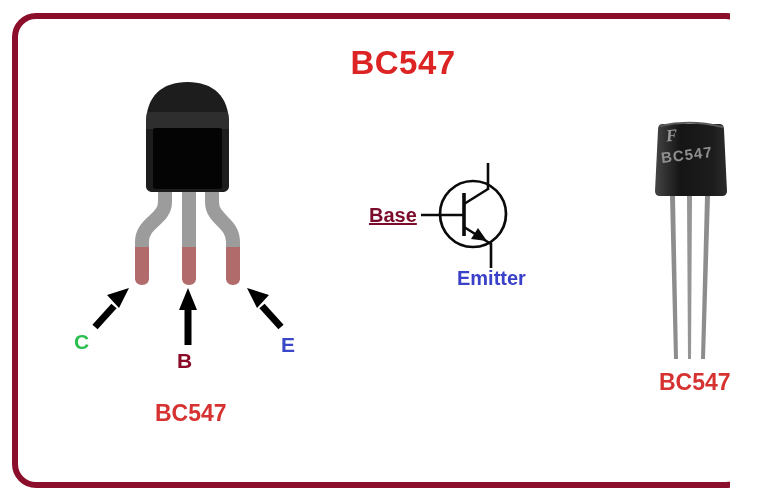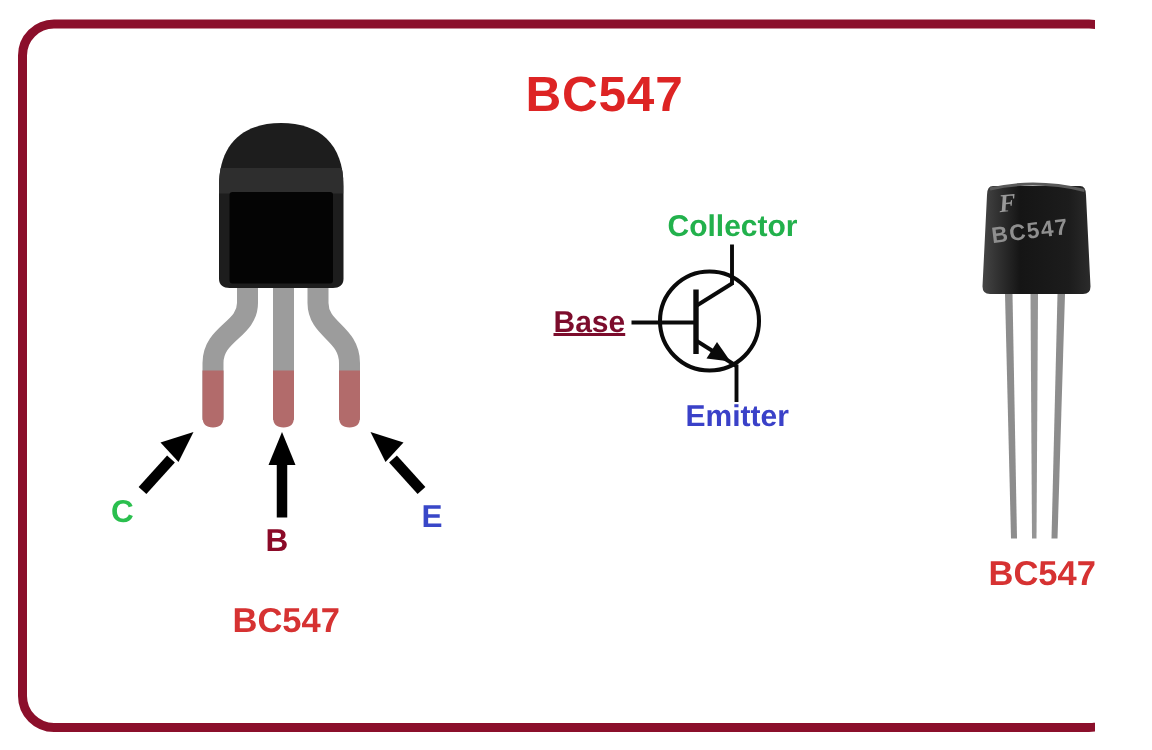--- a/index.html
+++ b/index.html
@@ -112,20 +112,19 @@
     </g>
   </svg>
 
   <div class="abs title">BC547</div>
 
   <div class="abs pin-label pin-c">C</div>
   <div class="abs pin-label pin-b">B</div>
   <div class="abs pin-label pin-e">E</div>
   <div class="abs caption caption-left">BC547</div>
 
-  <div class="abs sym-label sym-collector">Collector</div>
   <div class="abs sym-label sym-base">Base</div>
   <div class="abs sym-label sym-emitter">Emitter</div>
 
   <div class="abs photo-logo">F</div>
   <div class="abs photo-marking">BC547</div>
   <div class="abs caption caption-right">BC547</div>
 </div>
 
 </body></html>

